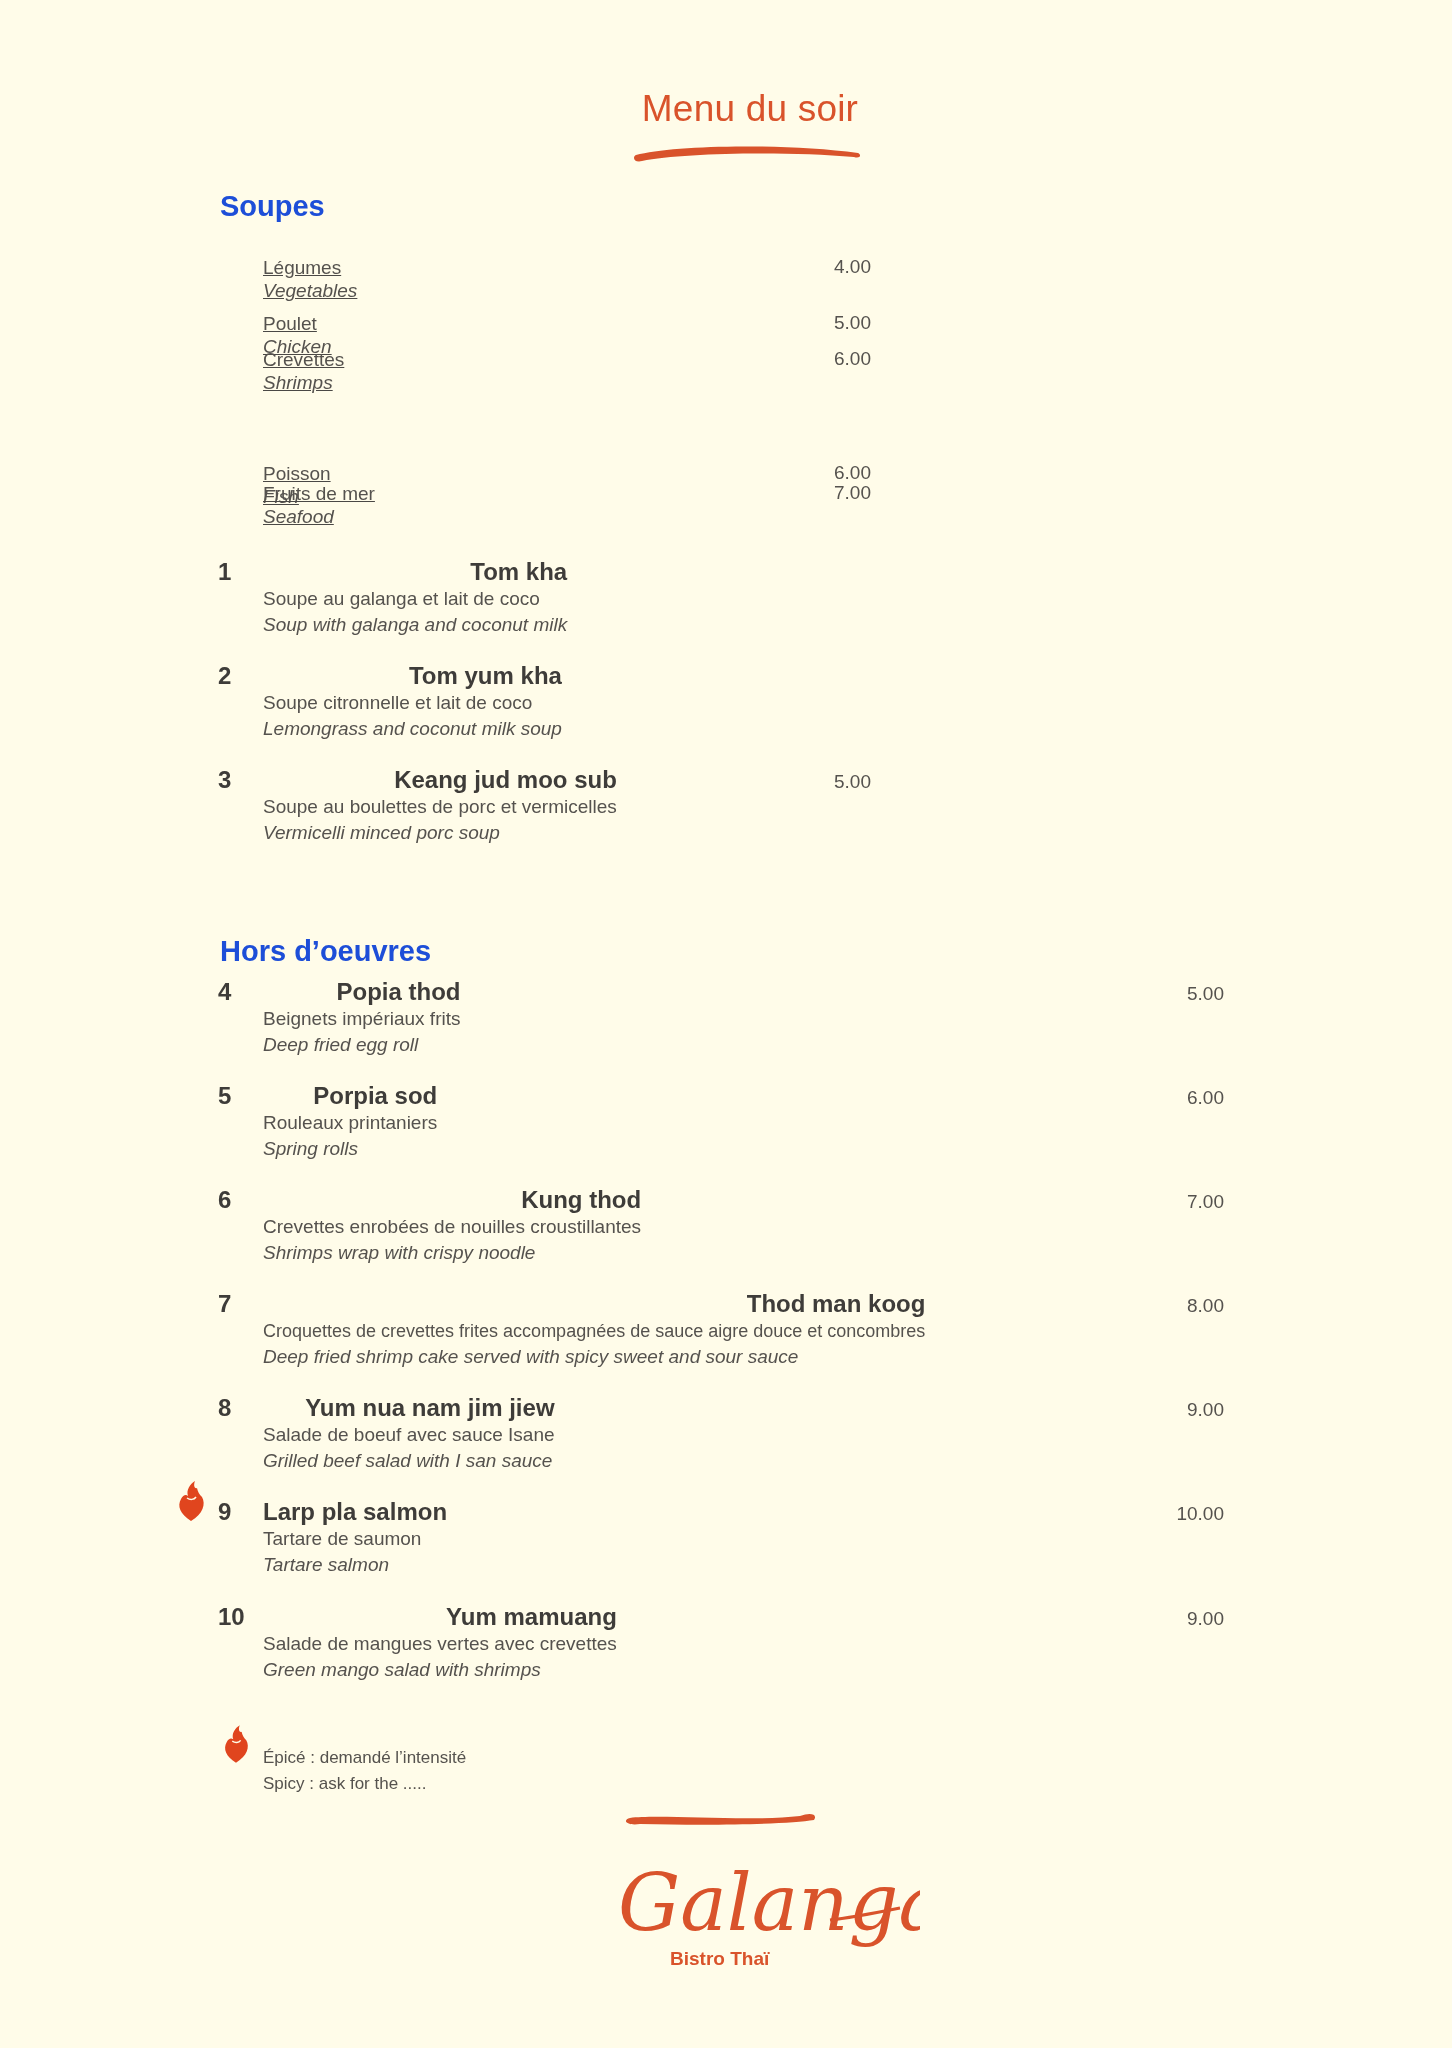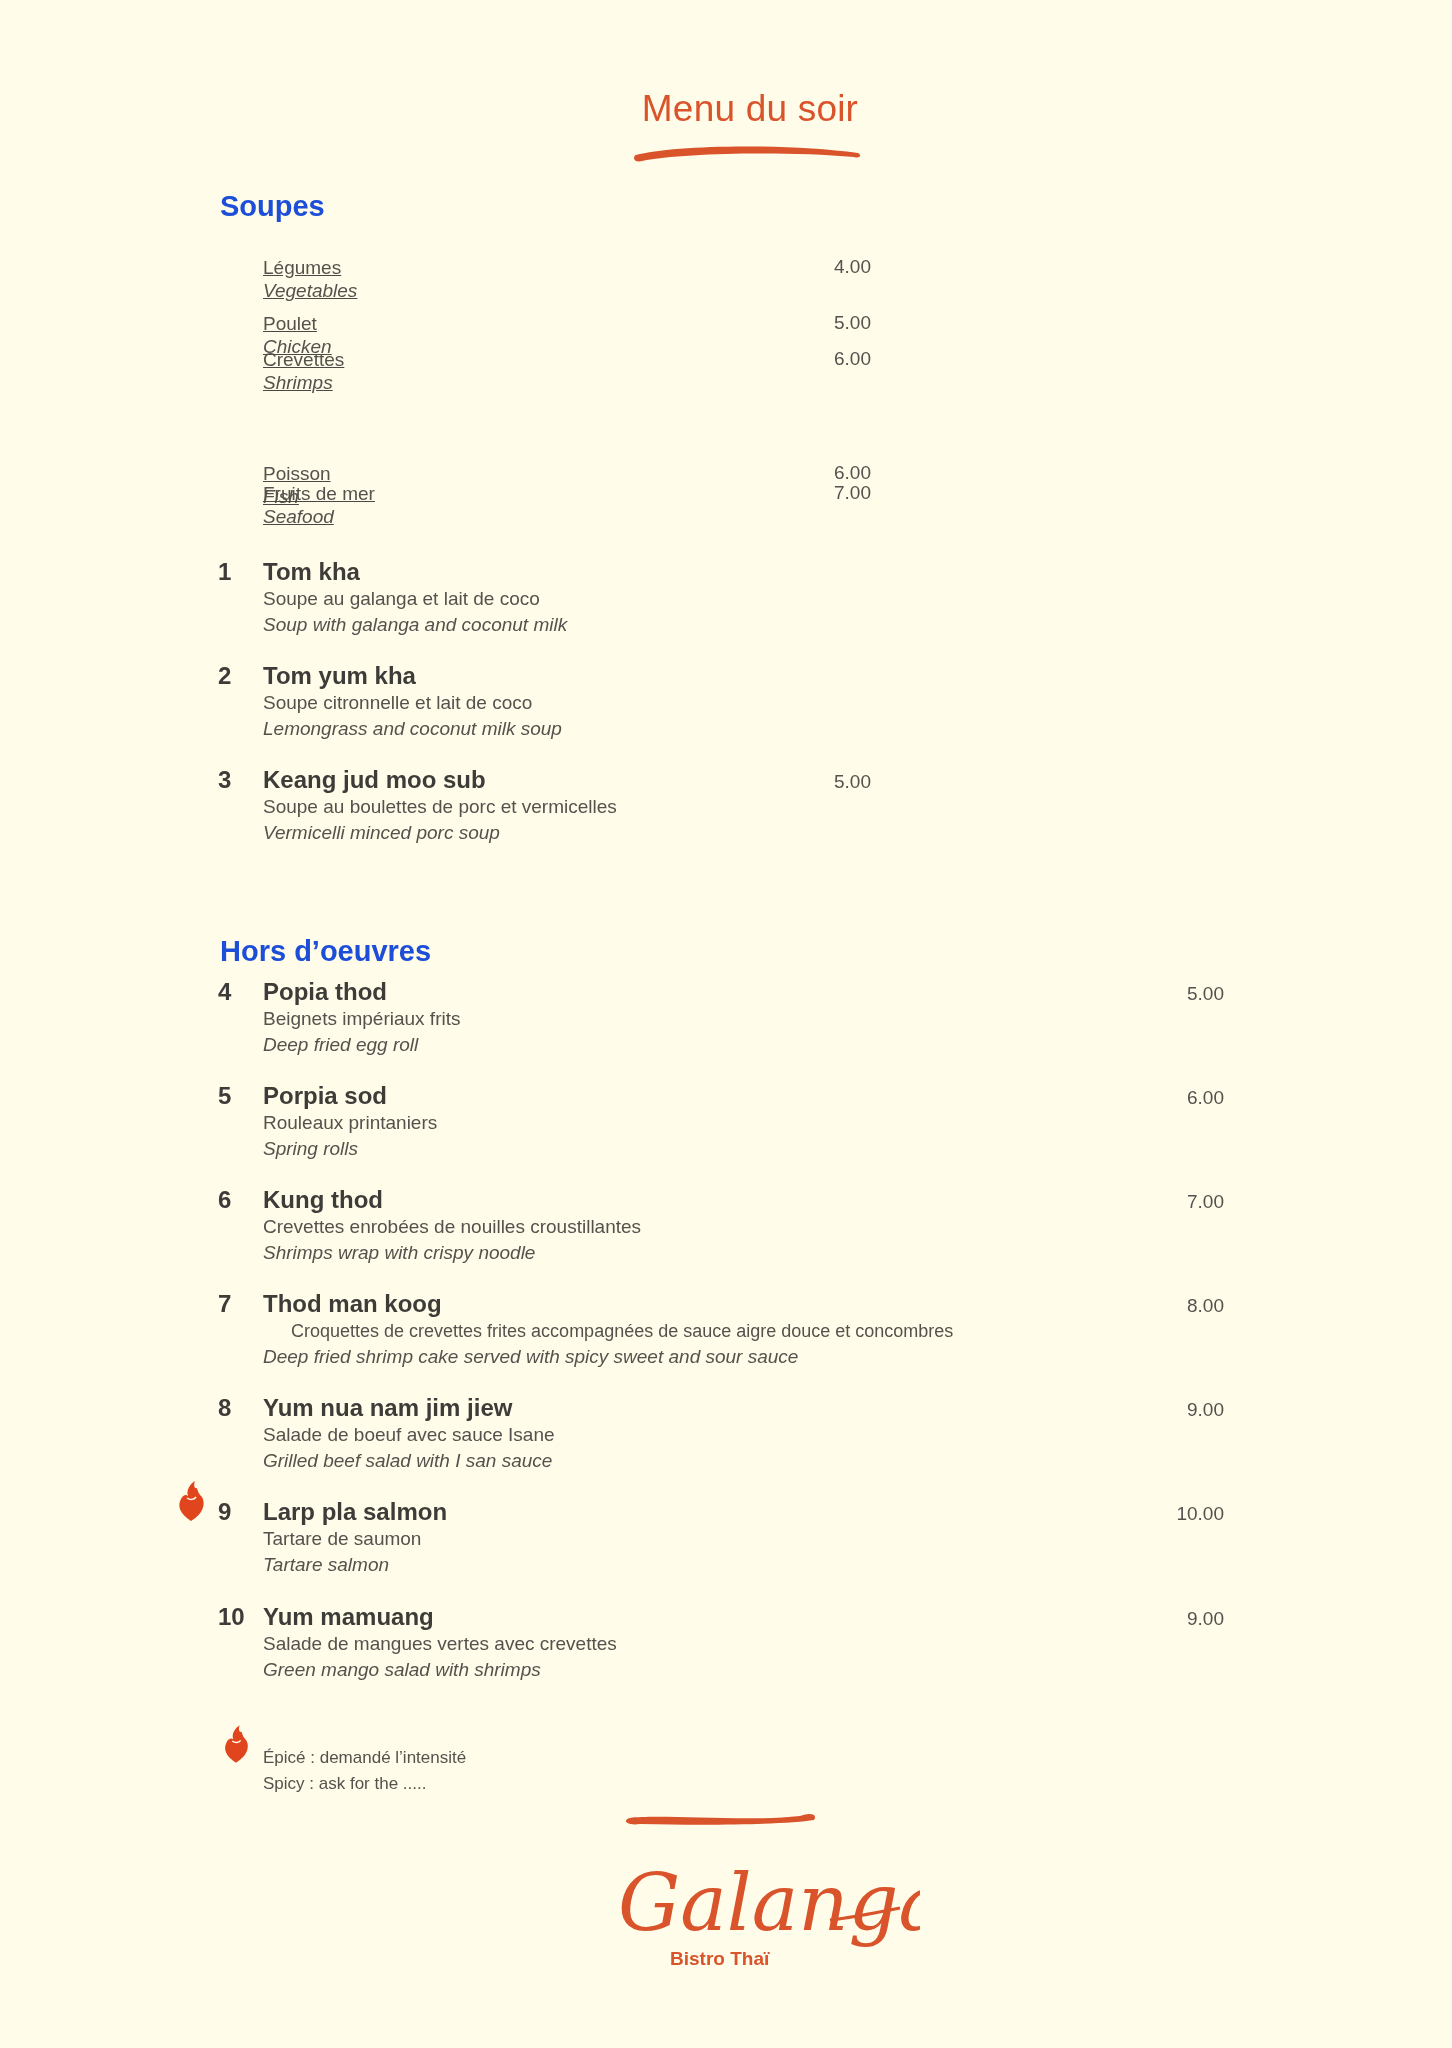--- a/index.html
+++ b/index.html
@@ -18,21 +18,21 @@
   .section-title {
     position:absolute; left:220px; font-size:29px; font-weight:bold; color:#1d4ed8;
   }
   .simple-item { position:absolute; left:263px; width:608px;text-decoration:underline; }
   .simple-item .fr { font-size:19px; color:#55524e; line-height:23px; }
   .simple-item .en { font-size:19px; font-style:italic; color:#55524e; line-height:23px; }
   .simple-item .price { position:absolute; right:0; top:0; font-size:19px; color:#55524e; }
   .item { position:absolute; left:218px; }
   .item .num { position:absolute; left:0; top:0; font-size:24px; font-weight:bold; color:#3e3c39; }
   .item .body { position:absolute; left:45px; top:0; white-space:nowrap; }
-  .item .name { font-size:24px; font-weight:bold; color:#3e3c39; line-height:28px; }
+  .item .name { font-size:24px; font-weight:bold; color:#3e3c39; line-height:28px;text-align:right; }
   .item .fr { font-size:19px; color:#55524e; line-height:26px; }
   .item .en { font-size:19px; font-style:italic; color:#55524e; line-height:26px; }
   .price-r { position:absolute; font-size:19px; color:#55524e; text-align:right; width:80px; }
   .chili { position:absolute; }
   .legend { position:absolute; left:263px; top:1745px; font-size:17px; color:#55524e; line-height:26px; }
   .logo { position:absolute; left:600px; top:1800px; width:320px; height:200px; }
   .logo-sub { position:absolute; left:670px; top:1948px; font-size:19px; font-weight:bold; color:#D9532B; }
 </style>
 </head>
 <body>
@@ -125,21 +125,21 @@
     <div class="fr">Crevettes enrobées de nouilles croustillantes</div>
     <div class="en">Shrimps wrap with crispy noodle</div>
   </div>
 </div>
 <div class="price-r" style="left:1144px; top:1191px;">7.00</div>
 
 <div class="item" style="top:1290px;">
   <div class="num">7</div>
   <div class="body">
     <div class="name">Thod man koog</div>
-    <div class="fr" style="font-size:18px;margin-left:28px;">Croquettes de crevettes  frites accompagnées de sauce aigre douce et concombres</div>
+    <div class="fr" style="font-size:18px;">Croquettes de crevettes  frites accompagnées de sauce aigre douce et concombres</div>
     <div class="en">Deep fried shrimp cake served with spicy sweet and sour sauce</div>
   </div>
 </div>
 <div class="price-r" style="left:1144px; top:1295px;">8.00</div>
 
 <div class="item" style="top:1394px;">
   <div class="num">8</div>
   <div class="body">
     <div class="name">Yum nua nam jim jiew</div>
     <div class="fr">Salade de boeuf avec sauce Isane</div>

